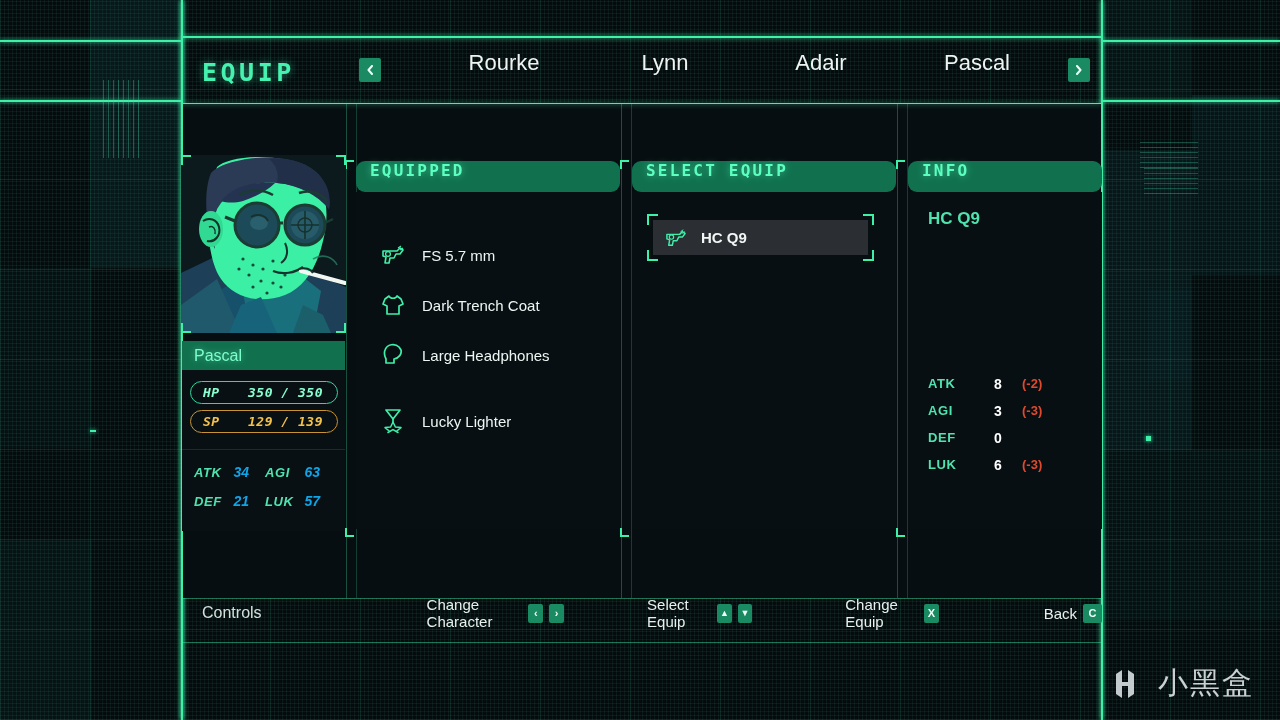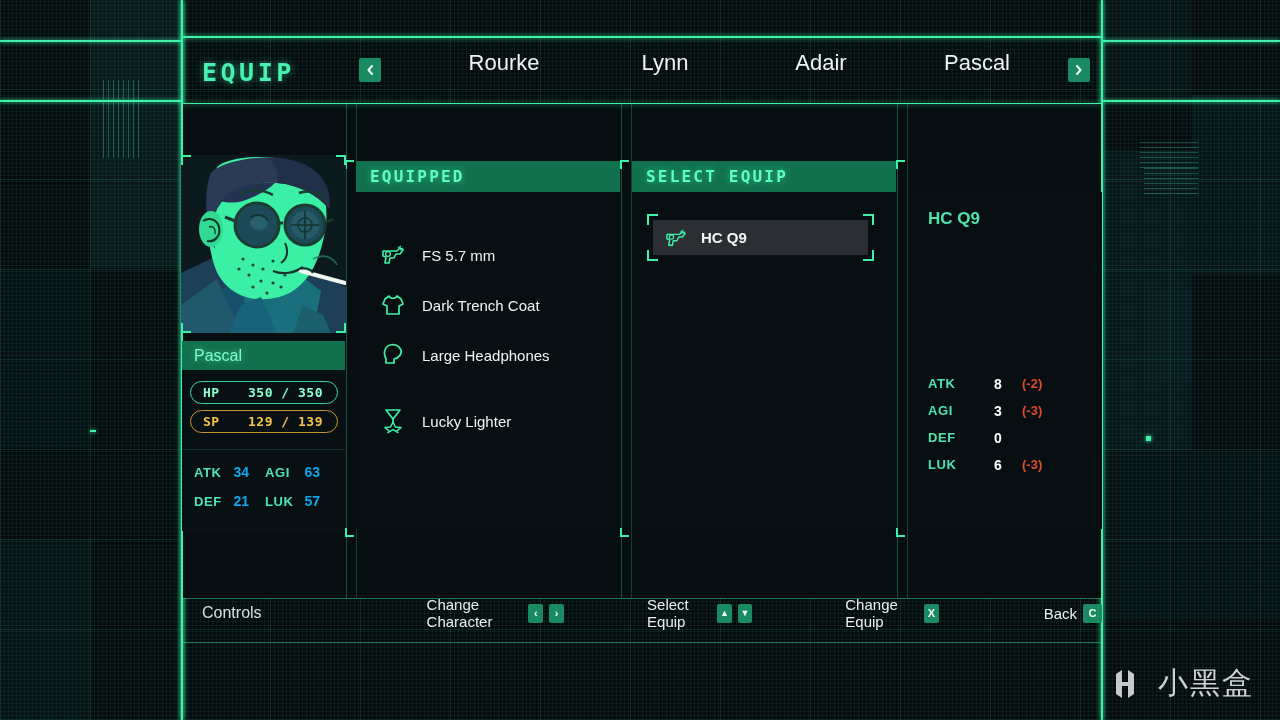--- a/index.html
+++ b/index.html
@@ -69,21 +69,21 @@
   }
 
   
   .panel { position:absolute; }
   .phead {
     position:absolute; left:0; top:0; right:0; height:31px;
     background:linear-gradient(180deg,#13good 0%,#0f7a55 100%);
   }
   .phead-inner {
     position:absolute; inset:0; background:#11714f;
-    display:flex; align-items:center;
+    display:flex; align-items:flex-start;border-radius:9px;
   }
   .phead-text {
     padding-left:14px; font-family:"DejaVu Sans Mono", monospace;
     font-weight:700; font-size:16px; letter-spacing:2.2px; color:#5dffc0;
     text-shadow:0 0 7px rgba(93,255,192,.5);
   }
   .pbody { position:absolute; left:0; right:0; top:31px; bottom:0; background:#080f12; }
 
   
   .ctick { position:absolute; width:9px; height:9px; }
@@ -95,21 +95,21 @@
   #portrait svg { display:block; }
   .pcorner { position:absolute; width:10px; height:10px; z-index:3; }
 
   #charcard { position:absolute; left:182px; top:341px; width:163px; height:190px; }
   .cc-name {
     position:absolute; left:0; top:0; width:100%; height:29px;
     background:#11714f; color:#7cffcc; font-size:16px;
     display:flex; align-items:center; padding-left:12px;
     text-shadow:0 0 6px rgba(124,255,204,.5);
   }
-  .cc-body { position:absolute; left:0; top:29px; width:100%; bottom:0; background:#081014; }
+  .cc-body { position:absolute; left:0; top:29px; width:100%; bottom:0; background:#081014;font-style:italic; }
   .bar {
     position:absolute; left:8px; width:148px; height:23px;
     border-radius:12px; display:flex; align-items:center;
     font-family:"DejaVu Sans Mono", monospace; font-weight:700; font-size:13px;
   }
   .bar .lbl { padding-left:12px; letter-spacing:.5px; }
   .bar .val { position:absolute; right:14px; letter-spacing:.5px; }
   .bar.hp { top:11px; border:1.5px solid #2fd89a; color:#8affd0; }
   .bar.sp { top:40px; border:1.5px solid #c79334; color:#f5c24a; }
   .statdiv { position:absolute; left:0; right:0; top:79px; height:1px; background:rgba(60,200,160,.18); }
@@ -395,20 +395,25 @@
       <span class="si-name">HC Q9</span>
     </div>
     <div class="selbr tl" style="left:15px;top:22px;"></div>
     <div class="selbr tr" style="left:231px;top:22px;"></div>
     <div class="selbr bl" style="left:15px;top:58px;"></div>
     <div class="selbr br" style="left:231px;top:58px;"></div>
   </div>
 </div>
 
 <div class="panel" style="left:908px;top:161px;width:194px;height:368px;">
+  <div class="phead">
+    <div class="phead-inner">
+      <span class="phead-text">INFO</span>
+    </div>
+  </div>
   <div class="pbody">
     <div class="info-title">HC Q9</div>
     <div class="info-stats">
       <div class="info-row">
         <span class="ik">ATK</span>
         <span class="iv">8</span>
         <span class="im">(-2)</span>
       </div>
       <div class="info-row">
         <span class="ik">AGI</span>

